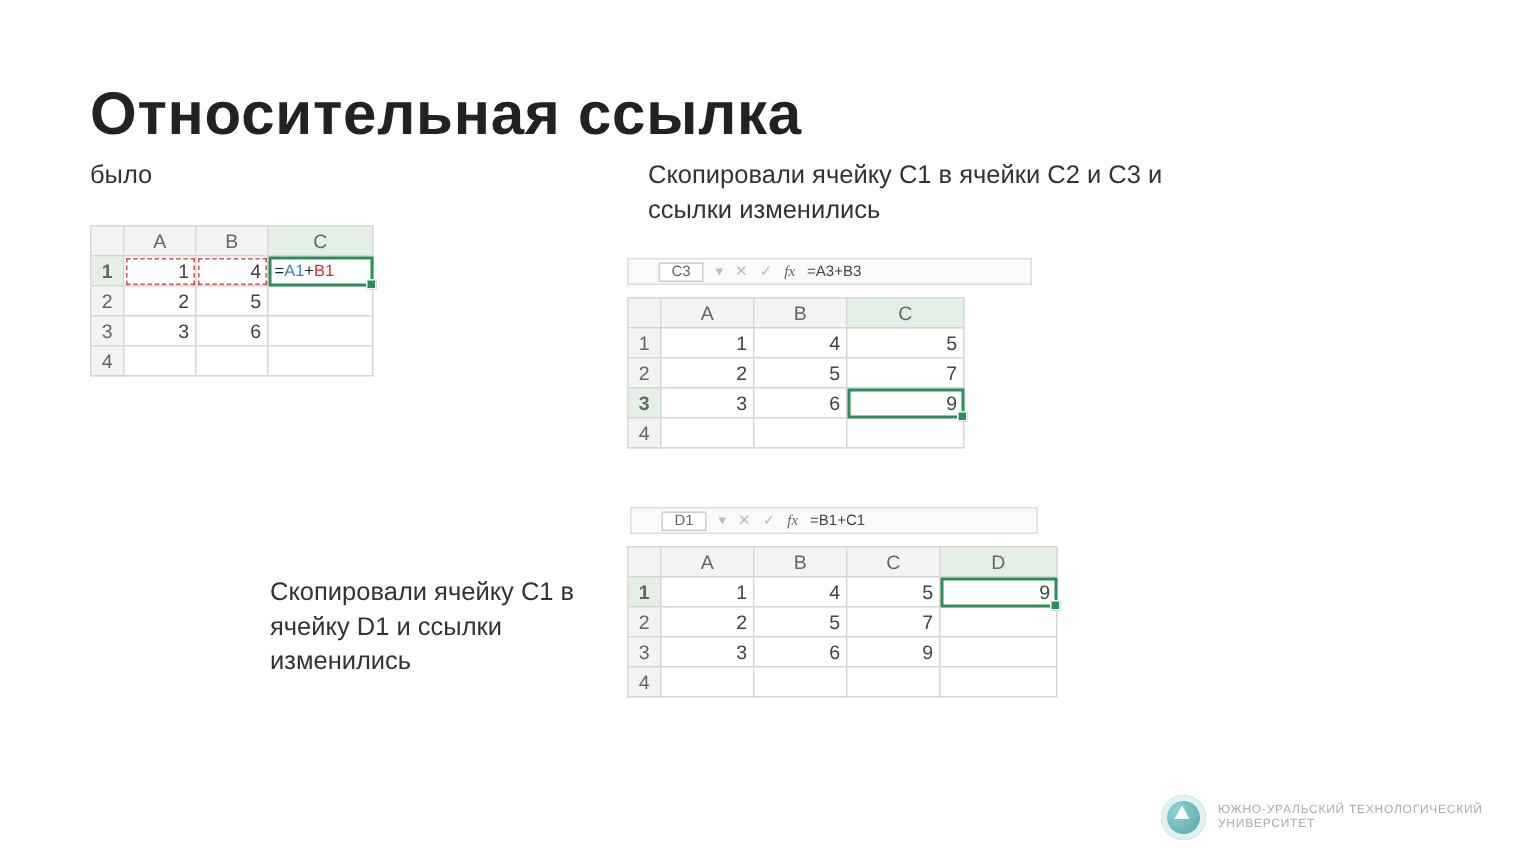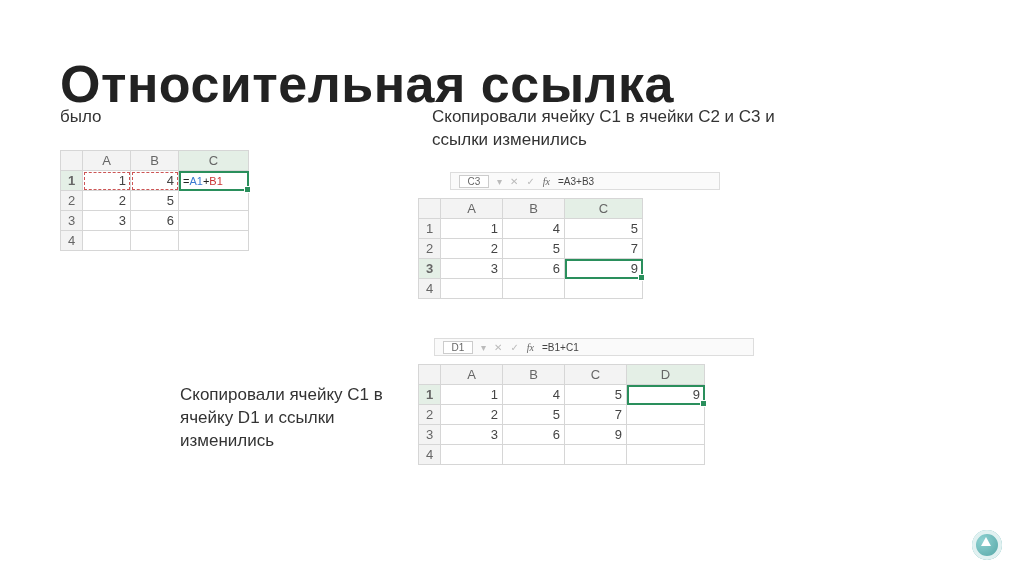--- a/index.html
+++ b/index.html
@@ -10,21 +10,21 @@
     background: #fff;
     font-family: "Segoe UI", Arial, sans-serif;
     color: #333;
     position: relative;
     overflow: hidden;
   }
   .title {
     position: absolute;
     left: 60px;
     top: 54px;
-    font-size: 52px;
+    font-size: 40px;
     font-weight: 700;
     letter-spacing: 0.5px;
     color: #222;
   }
   .sub {
     position: absolute;
     font-size: 17px;
     color: #333;
     line-height: 1.35;
   }
@@ -81,23 +81,22 @@
   
   .fbar {
     position: absolute;
     font-size: 10px;
     color: #666;
     display: flex;
     align-items: center;
     gap: 8px;
     border: 1px solid #ddd;
     background: #fafafa;
-    padding: 1px 8px;
+    padding: 1px 20px;
     height: 18px;
-    margin-left: 32px;
   }
   .fbar .nb {
     border: 1px solid #ccc;
     padding: 0 6px;
     background:#fff;
     min-width: 30px;
     text-align:center;
   }
   .fbar .sep { color:#bbb; }
   .fbar .fx { font-style: italic; font-family: serif;}
@@ -230,21 +229,21 @@
   </tr>
   <tr>
     <td class="rowhdr">4</td>
     <td class="empty"></td>
     <td class="empty"></td>
     <td class="empty"></td>
   </tr>
 </tbody>
   </table>
 
-<div class="fbar" style="left:402px; top:338px; width:320px;">
+<div class="fbar" style="left:420px; top:338px; width:272px;">
   <span class="nb">D1</span>
   <span class="sep">▾</span>
   <span class="sep">✕</span>
   <span class="sep">✓</span>
   <span class="fx">fx</span>
   <span class="ftxt">=B1+C1</span>
 </div>
 
 <table class="grid" style="left:418px; top:364px;">
   <tbody>
@@ -281,13 +280,14 @@
     <td class="empty"></td>
     <td class="empty"></td>
     <td class="empty"></td>
     <td class="empty"></td>
   </tr>
 </tbody>
   </table>
 
 <div class="footer">
   <div class="logo-badge"></div>
+  <div class="footer-text">ЮЖНО-УРАЛЬСКИЙ ТЕХНОЛОГИЧЕСКИЙ УНИВЕРСИТЕТ</div>
 </div>
 
 </body></html>

